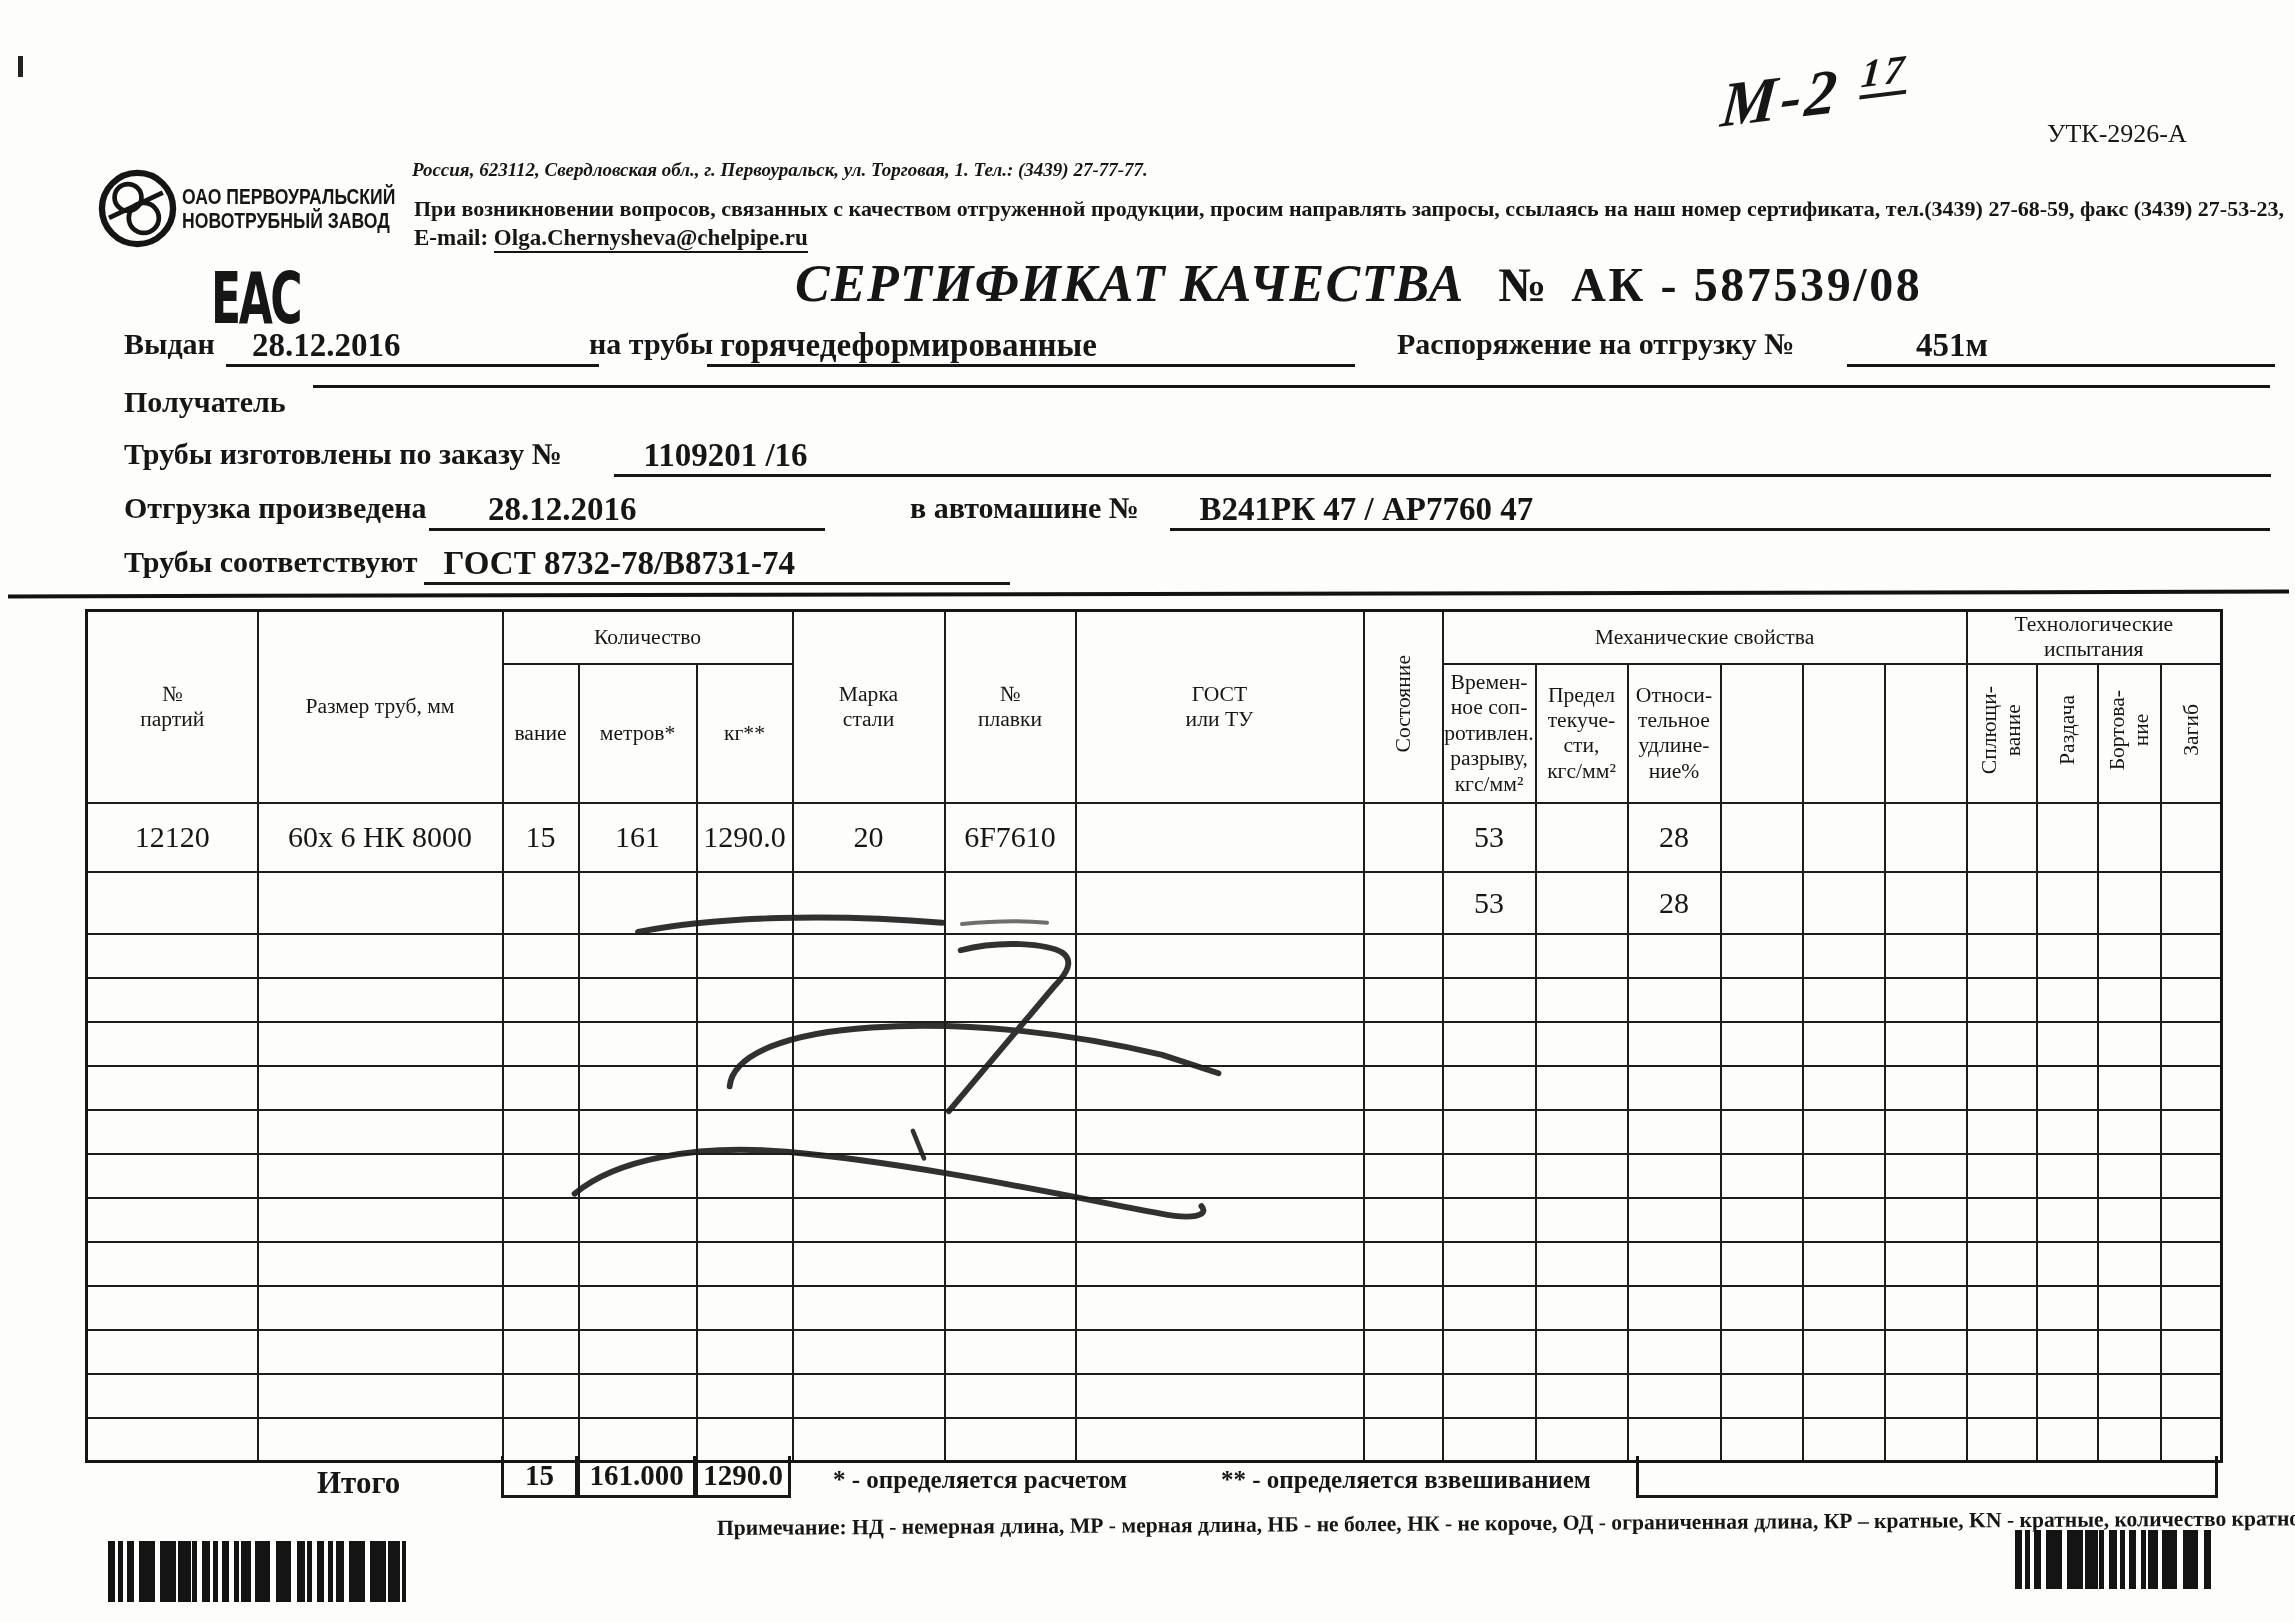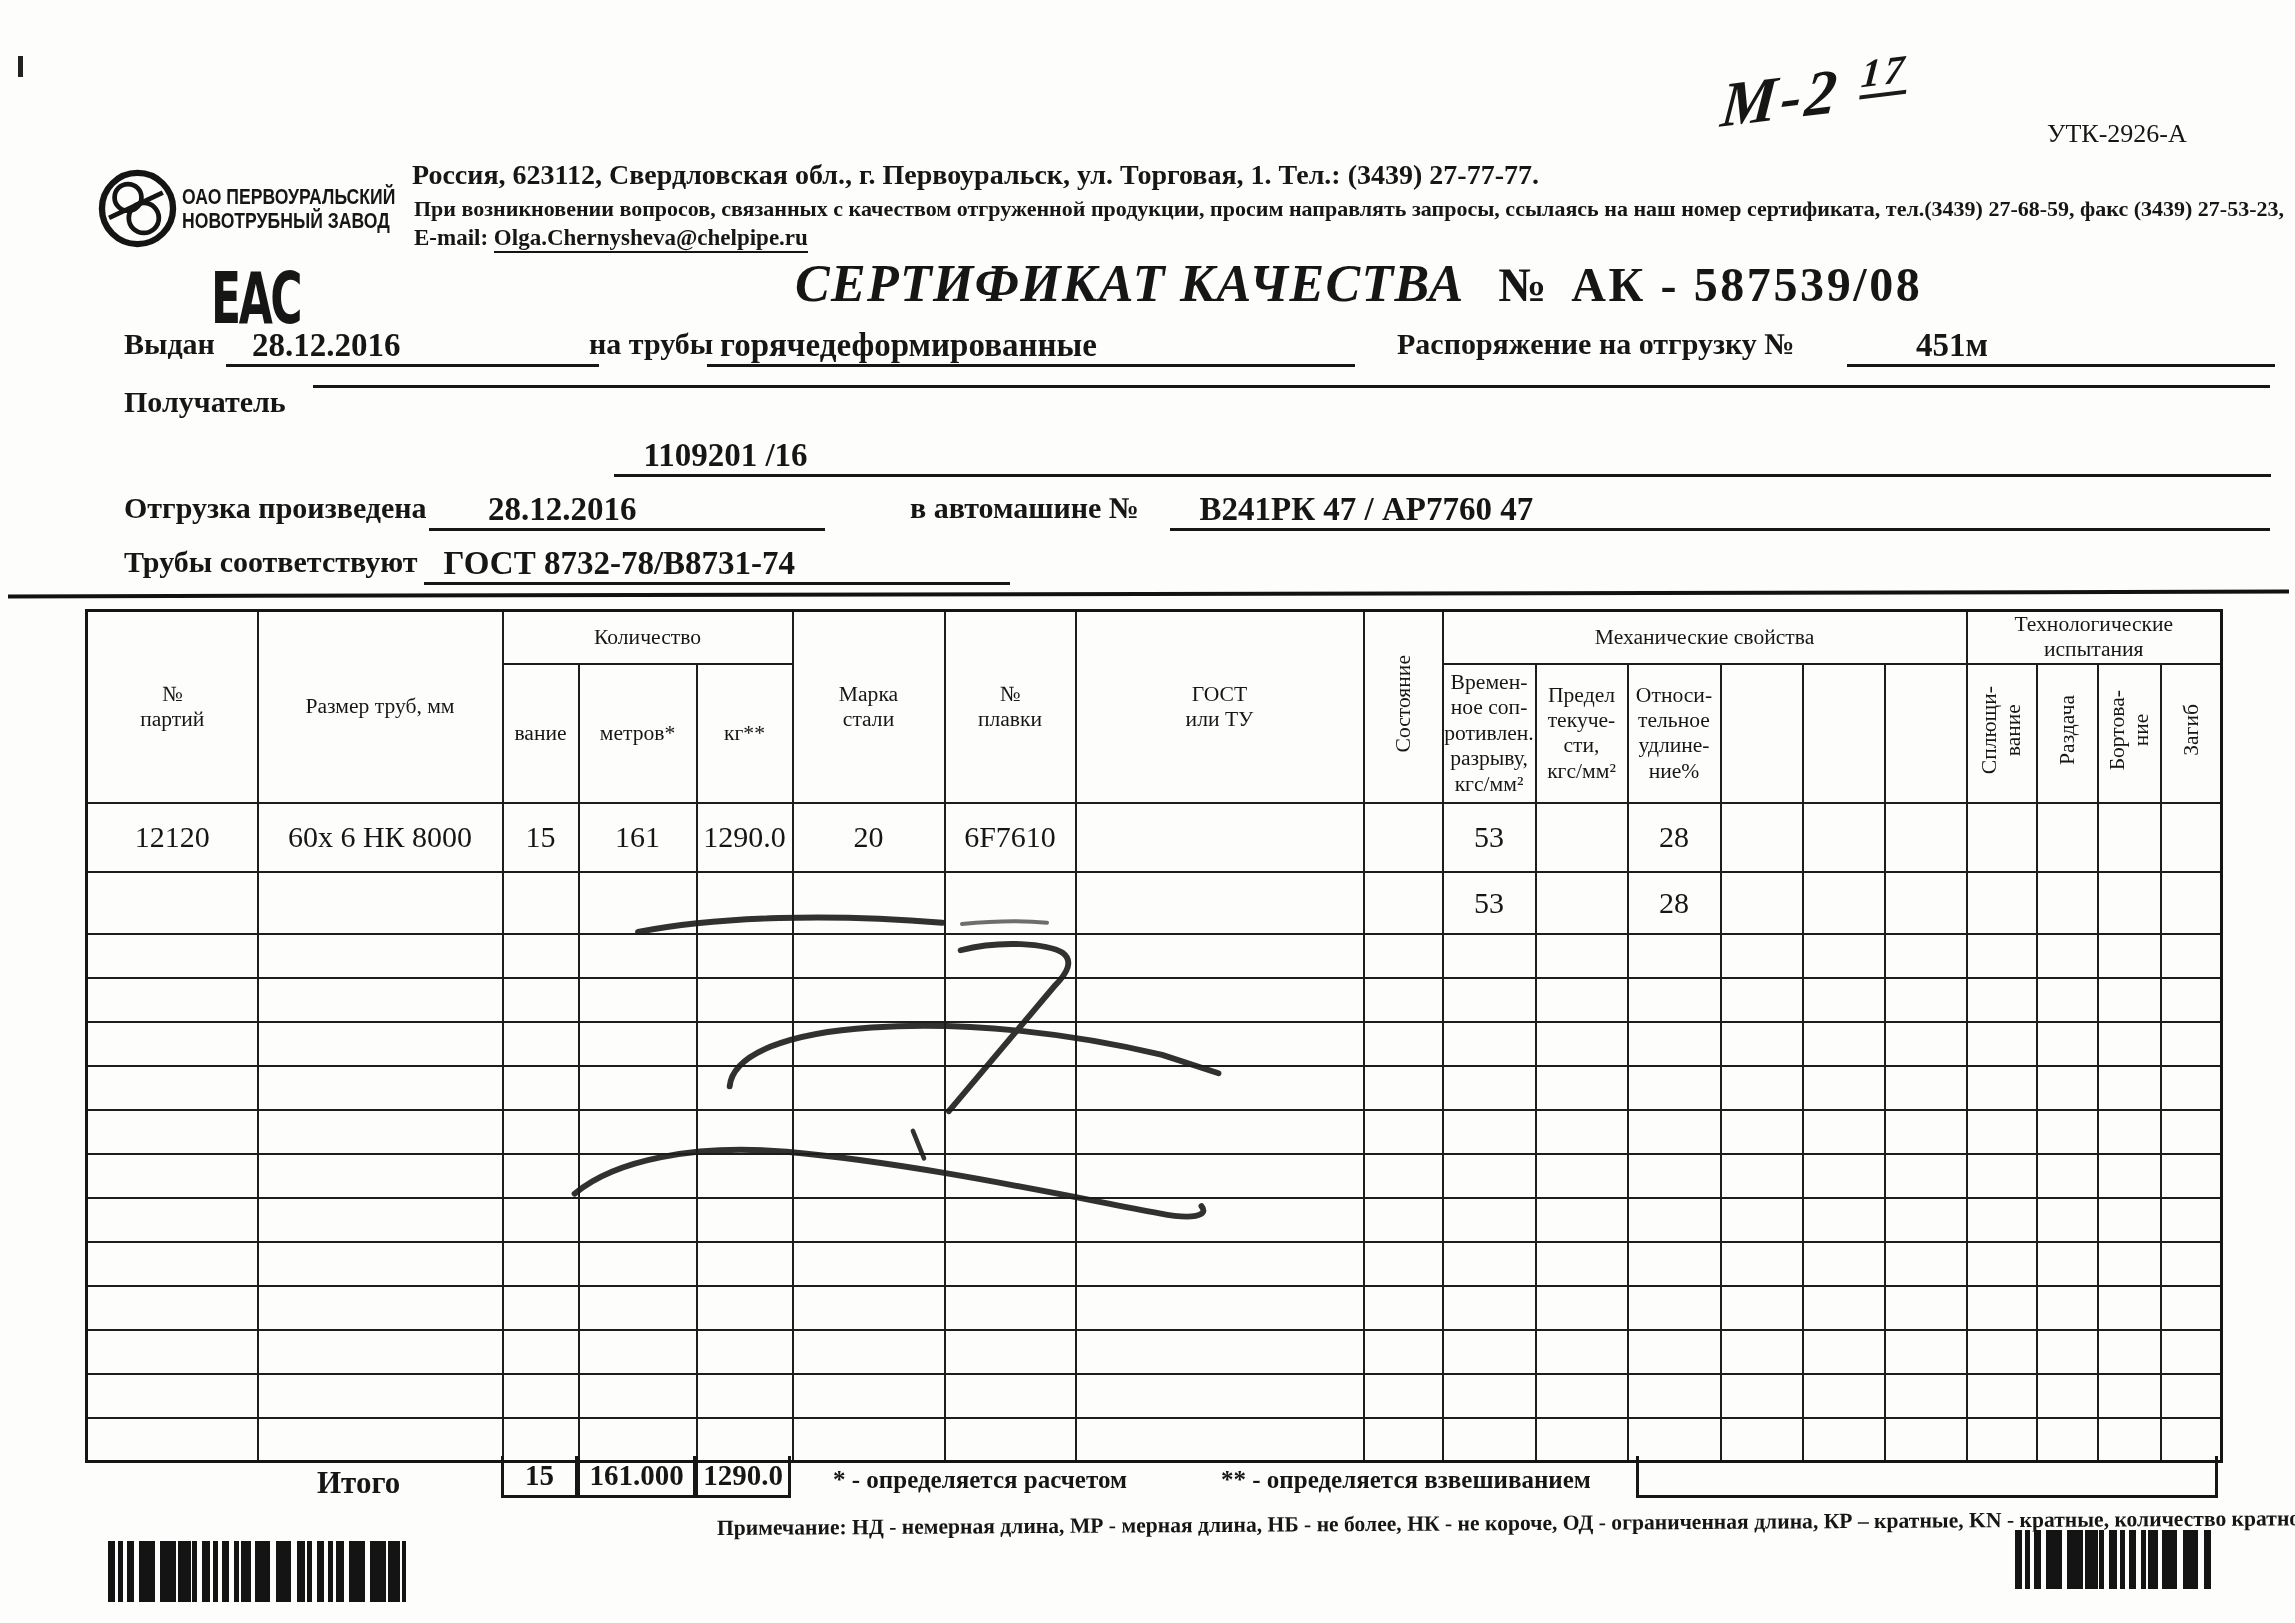--- a/index.html
+++ b/index.html
@@ -7,21 +7,21 @@
     position:relative; width:2295px; height:1623px;
     background:#fdfdfb; overflow:hidden;
     font-family:"Liberation Serif", serif; color:#161616;
   }
   .abs{position:absolute;}
   .pre{white-space:pre-line;border-radius:9px;}
 
   
   .company-name{font-family:"Liberation Sans",sans-serif;font-weight:bold;font-size:22px;
     line-height:24px;transform:scaleX(.80);transform-origin:left top;letter-spacing:0;}
-  .addr1{font-size:28px;font-weight:bold;white-space:nowrap;}
+  .addr1{font-size:19px;font-weight:bold;white-space:nowrap;font-style:italic;}
   .addr2{font-size:22px;font-weight:bold;white-space:nowrap;}
   .addr3{font-size:23px;font-weight:bold;white-space:nowrap;}
   .email-u{border-bottom:2.6px solid #141414;padding-bottom:1.3px;}
   .utk{font-size:26px;}
   .hand{font-style:italic;font-weight:bold;font-size:63px;transform:rotate(-7deg) skewX(-12deg);
     transform-origin:left bottom;letter-spacing:3.9px;}
   .hand sup{font-size:39px;border-bottom:4.6px solid #1b1b1b;}
   .eac{font-family:"DejaVu Sans",sans-serif;font-weight:bold;font-size:71px;
     transform:scaleX(.62);transform-origin:left top;letter-spacing:-3.9px;}
 
@@ -116,20 +116,21 @@
     <span class="abs flabel" style="left:1397px;">Распоряжение на отгрузку №</span>
     <span class="abs fvalue" style="left:1847px;width:359px;padding-left:69px;">451м</span>
   </div>
 
   <div class="fline" style="left:0;top:385px;width:2295px;">
     <span class="abs flabel" style="left:124px;">Получатель</span>
     <span class="abs fvalue" style="left:313px;width:1957px;"></span>
   </div>
 
   <div class="fline" style="left:0;top:437px;width:2295px;">
+    <span class="abs flabel" style="left:124px;">Трубы изготовлены по заказу №</span>
     <span class="abs fvalue" style="left:614px;width:1627px;padding-left:29.5px;">1109201   /16</span>
   </div>
 
   <div class="fline" style="left:0;top:491px;width:2295px;">
     <span class="abs flabel" style="left:124px;">Отгрузка произведена</span>
     <span class="abs fvalue" style="left:429px;width:337px;padding-left:59px;">28.12.2016</span>
     <span class="abs flabel" style="left:910px;">в автомашине №</span>
     <span class="abs fvalue" style="left:1170px;width:1070px;padding-left:29.5px;">В241РК 47 / АР7760 47</span>
   </div>
 

